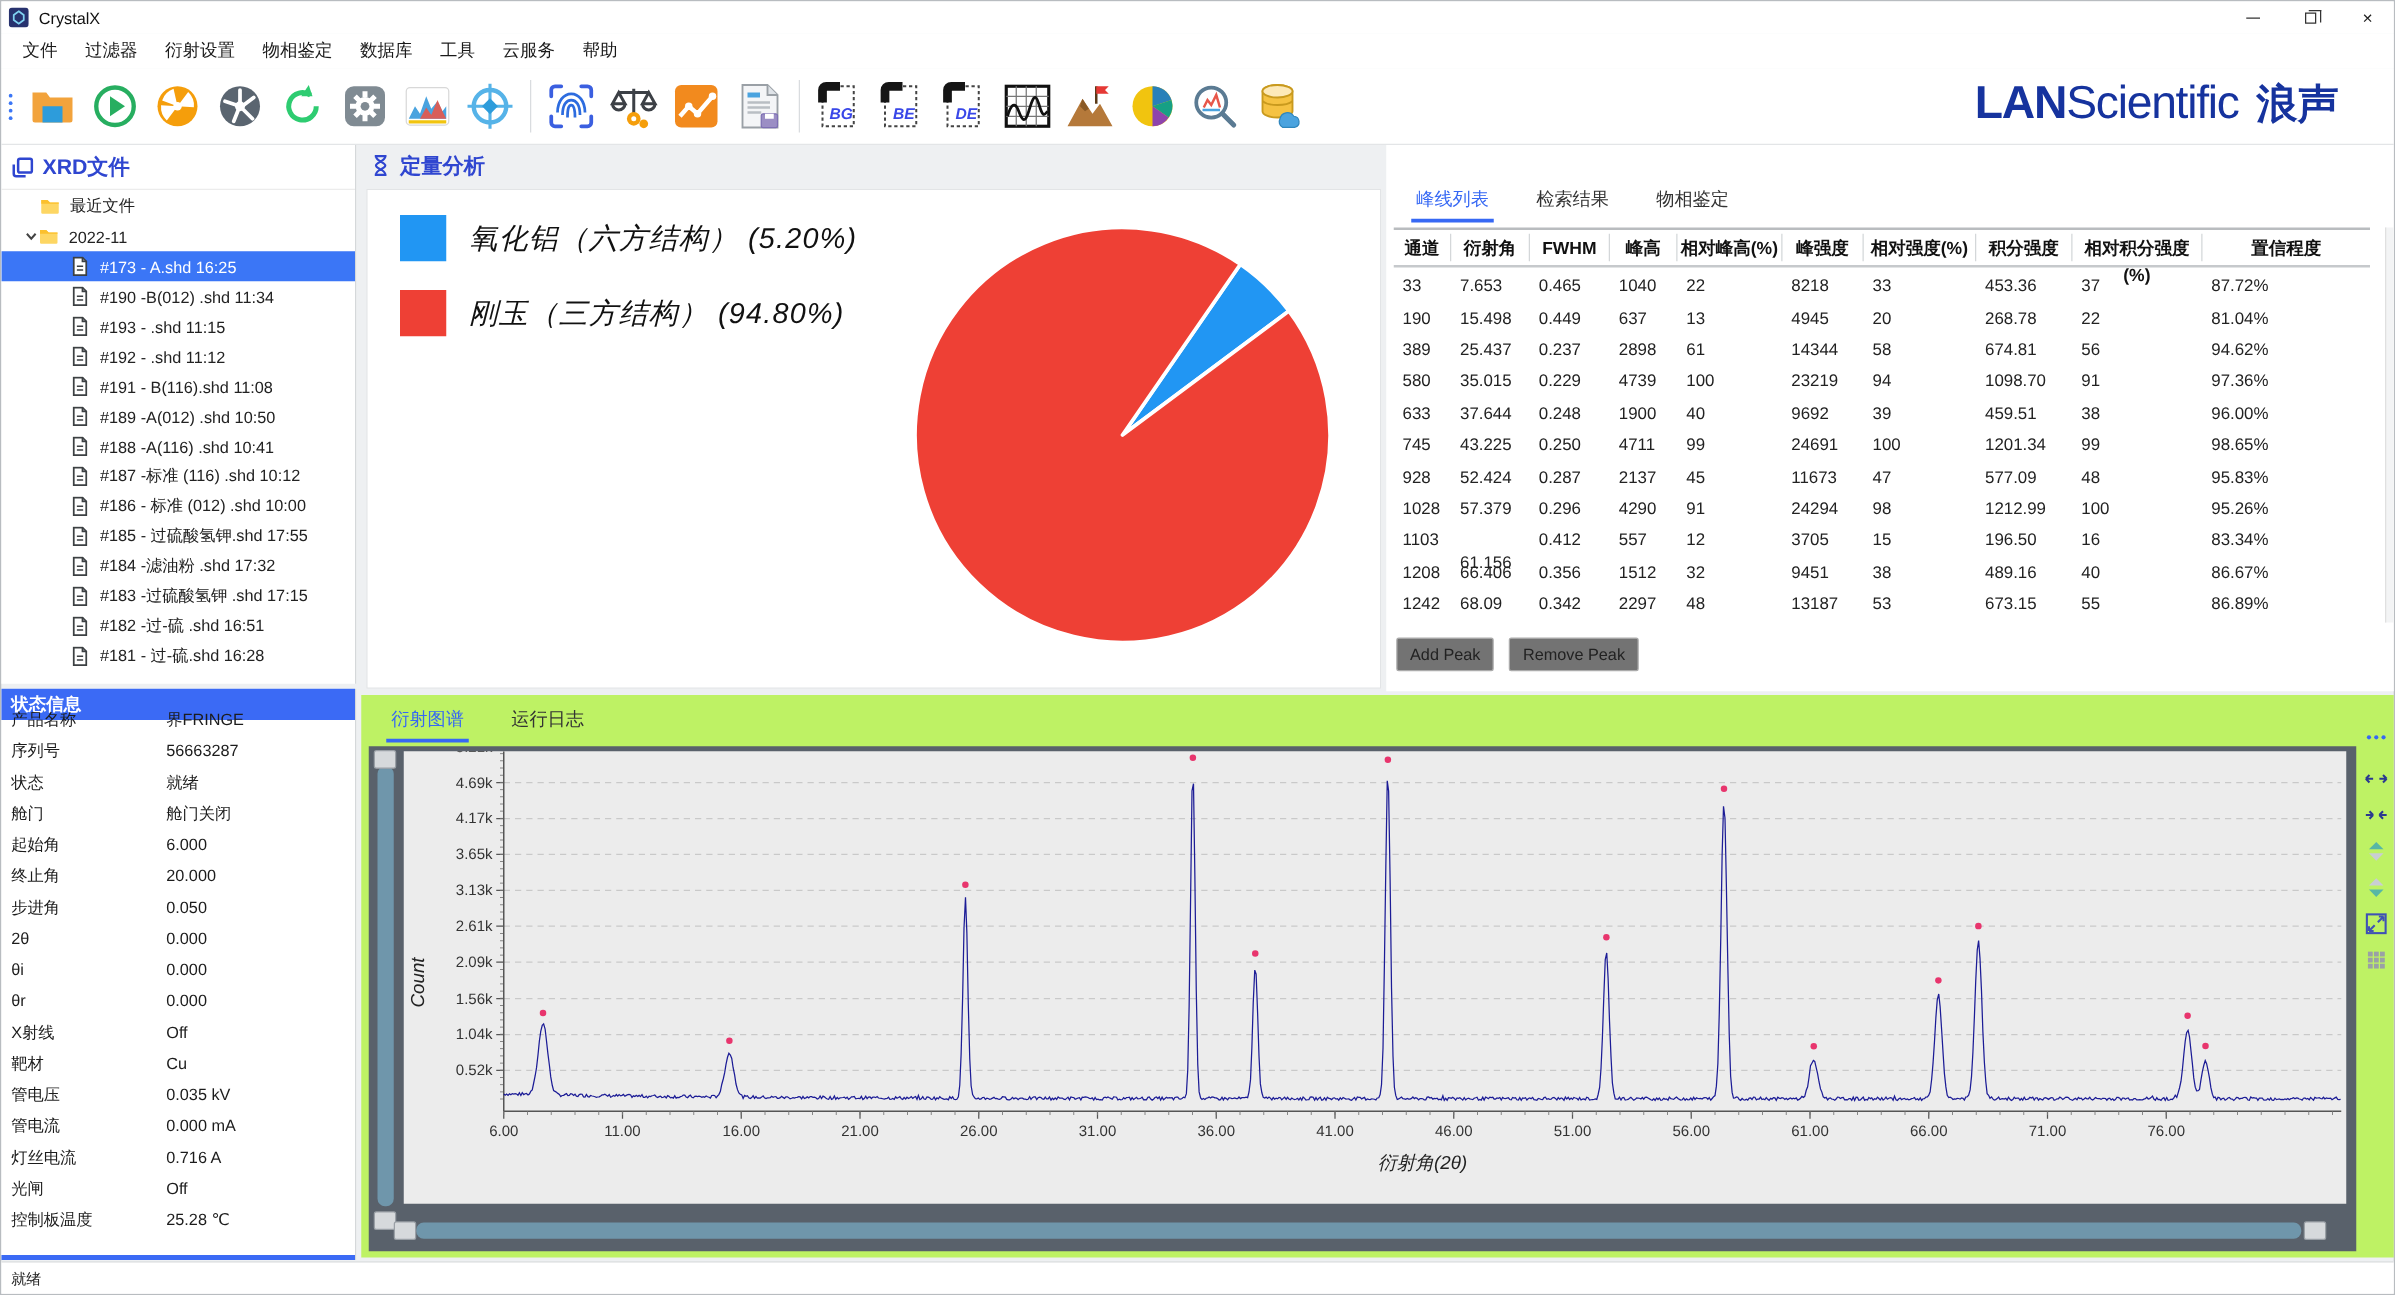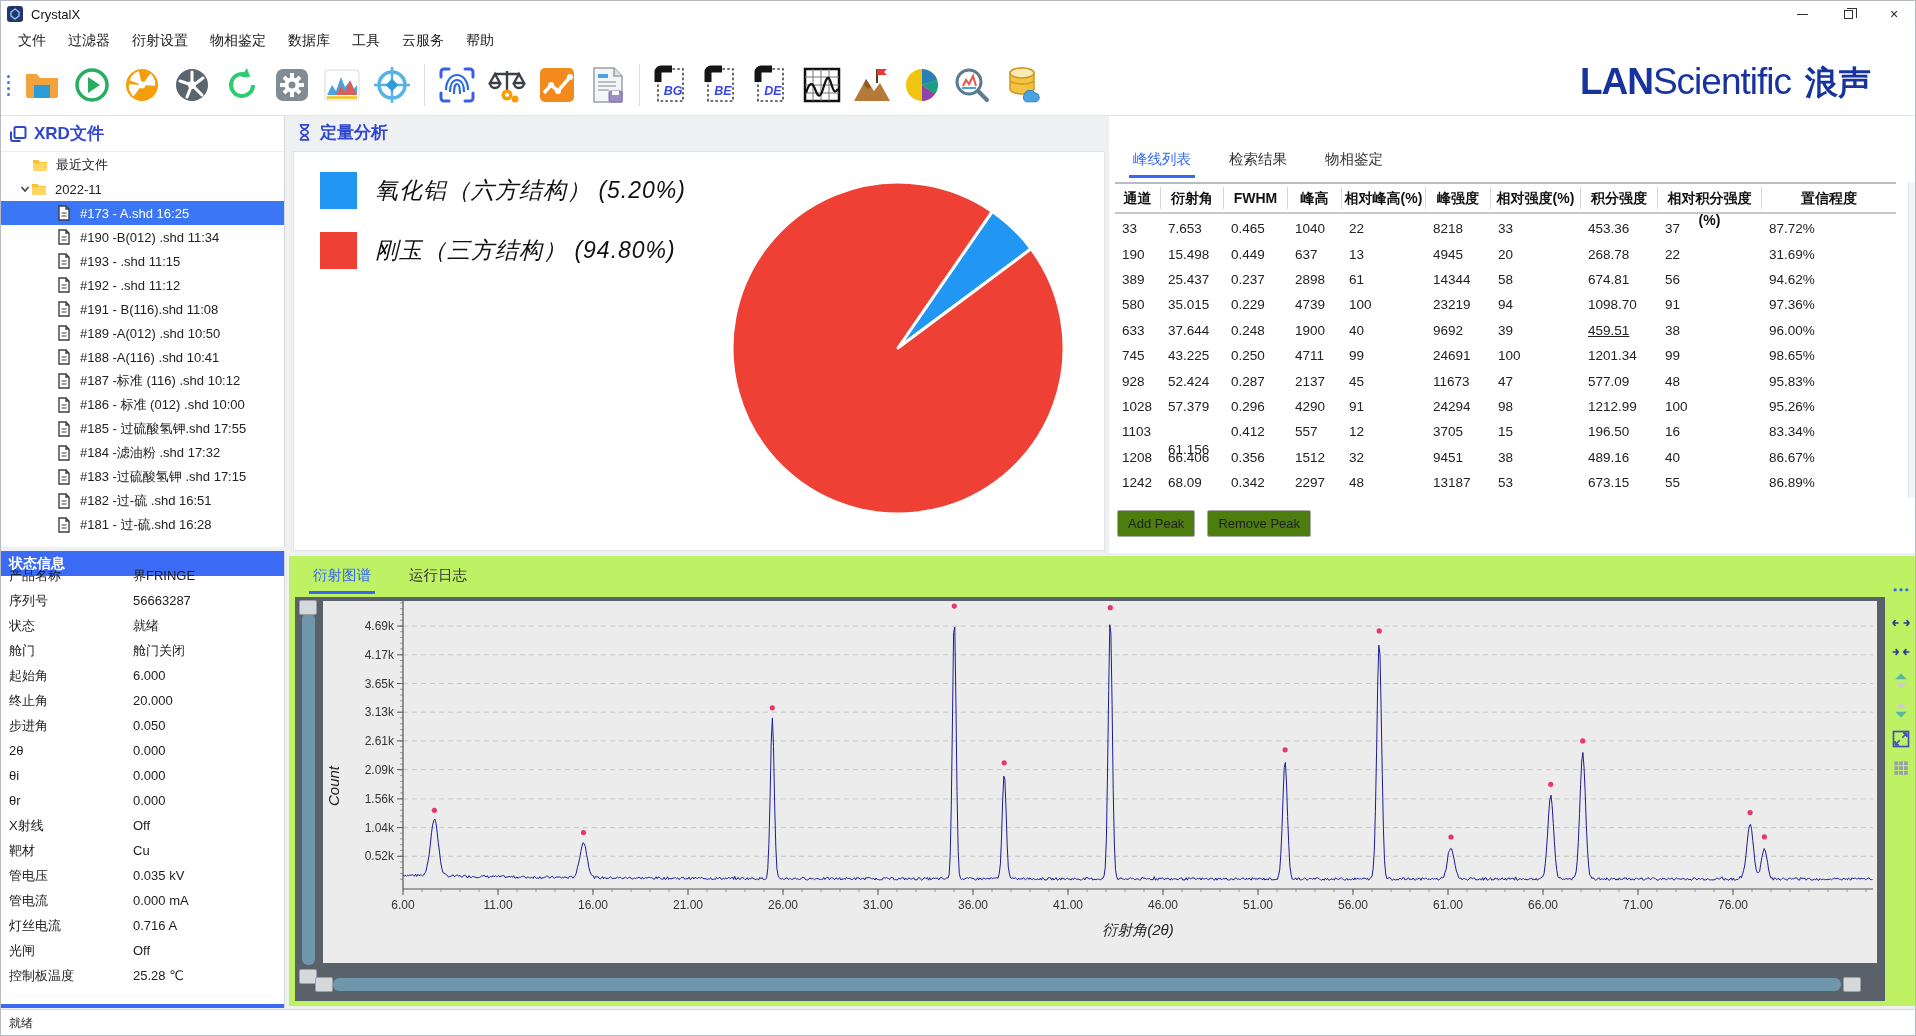--- a/index.html
+++ b/index.html
@@ -58,21 +58,21 @@
   .tabs{position:absolute;display:flex;}
   .tab{font-size:14.5px;color:#333;padding:6px 4px 9px 4px;margin-right:30px;}
   .tab.active{color:#3668f4;border-bottom:3px solid #3668f4;padding-bottom:6px;}
   .ptable-head{position:absolute;left:6px;top:66px;display:flex;height:32px;border-top:2px solid #b9bcbf;border-bottom:2px solid #c6c9cc;align-items:center;}
   .ph-cell{font-size:14px;font-weight:700;color:#111;text-align:center;border-right:1px solid #d4d7d9;height:22px;line-height:22px;}
   .ph-cell:last-child{border-right:none;}
   .ptable-body{position:absolute;left:6px;top:100px;}
   .prow{display:flex;height:25.4px;align-items:center;}
   .pcell{font-size:13.5px;color:#222;padding-left:7px;white-space:nowrap;}
   .peak-btns{position:absolute;left:8px;top:394px;display:flex;gap:12px;}
-  .pbtn{font-size:13px;color:#222;background:#4d7c0f;border:1px solid #ababab;border-radius:2px;padding:5px 10px;}
+  .pbtn{font-size:13px;color:#222;background:#737373;border:1px solid #ababab;border-radius:2px;padding:5px 10px;}
   .table-scroll{position:absolute;right:2px;top:66px;width:7px;height:316px;background:#f3f4f5;border-left:1px solid #e0e0e0;}
   
   .bottom-panel{position:absolute;left:288px;top:555px;width:1628px;height:450px;background:#bef264;}
   .chart-frame{position:absolute;left:6px;top:41px;width:1590px;height:404px;background:#59616b;}
   .plot-area{position:absolute;left:28px;top:4px;width:1554px;height:362px;background:#ececec;}
   .vtrack{position:absolute;left:7px;top:16px;width:13px;height:352px;background:#6f96ab;border-radius:6px;}
   .htrack{position:absolute;left:38px;bottom:10px;width:1508px;height:13px;background:#6f96ab;border-radius:6px;}
   .sl-handle{position:absolute;width:18px;height:15px;background:#d6d9dc;border:1px solid #9aa0a6;border-radius:2px;}
   .right-strip{position:absolute;left:1886px;top:583px;width:28px;display:flex;flex-direction:column;align-items:center;gap:5px;}
   .rs-btn{width:24px;height:24px;display:flex;align-items:center;justify-content:center;}
@@ -596,21 +596,21 @@
         <div class="prow">
           <div class="pcell" style="width: 46px;">190</div>
           <div class="pcell" style="width: 63px;">15.498</div>
           <div class="pcell" style="width: 64px;">0.449</div>
           <div class="pcell" style="width: 54px;">637</div>
           <div class="pcell" style="width: 84px;">13</div>
           <div class="pcell" style="width: 65px;">4945</div>
           <div class="pcell" style="width: 90px;">20</div>
           <div class="pcell" style="width: 77px;">268.78</div>
           <div class="pcell" style="width: 104px;">22</div>
-          <div class="pcell" style="width: 134px;">31.69%</div>
+          <div class="pcell" style="width: 134px;">81.04%</div>
         </div>
         <div class="prow">
           <div class="pcell" style="width: 46px;">389</div>
           <div class="pcell" style="width: 63px;">25.437</div>
           <div class="pcell" style="width: 64px;">0.237</div>
           <div class="pcell" style="width: 54px;">2898</div>
           <div class="pcell" style="width: 84px;">61</div>
           <div class="pcell" style="width: 65px;">14344</div>
           <div class="pcell" style="width: 90px;">58</div>
           <div class="pcell" style="width: 77px;">674.81</div>
@@ -630,21 +630,21 @@
           <div class="pcell" style="width: 134px;">97.36%</div>
         </div>
         <div class="prow">
           <div class="pcell" style="width: 46px;">633</div>
           <div class="pcell" style="width: 63px;">37.644</div>
           <div class="pcell" style="width: 64px;">0.248</div>
           <div class="pcell" style="width: 54px;">1900</div>
           <div class="pcell" style="width: 84px;">40</div>
           <div class="pcell" style="width: 65px;">9692</div>
           <div class="pcell" style="width: 90px;">39</div>
-          <div class="pcell" style="width: 77px; text-decoration: underline;">459.51</div>
+          <div class="pcell" style="width: 77px;">459.51</div>
           <div class="pcell" style="width: 104px;">38</div>
           <div class="pcell" style="width: 134px;">96.00%</div>
         </div>
         <div class="prow">
           <div class="pcell" style="width: 46px;">745</div>
           <div class="pcell" style="width: 63px;">43.225</div>
           <div class="pcell" style="width: 64px;">0.250</div>
           <div class="pcell" style="width: 54px;">4711</div>
           <div class="pcell" style="width: 84px;">99</div>
           <div class="pcell" style="width: 65px;">24691</div>

